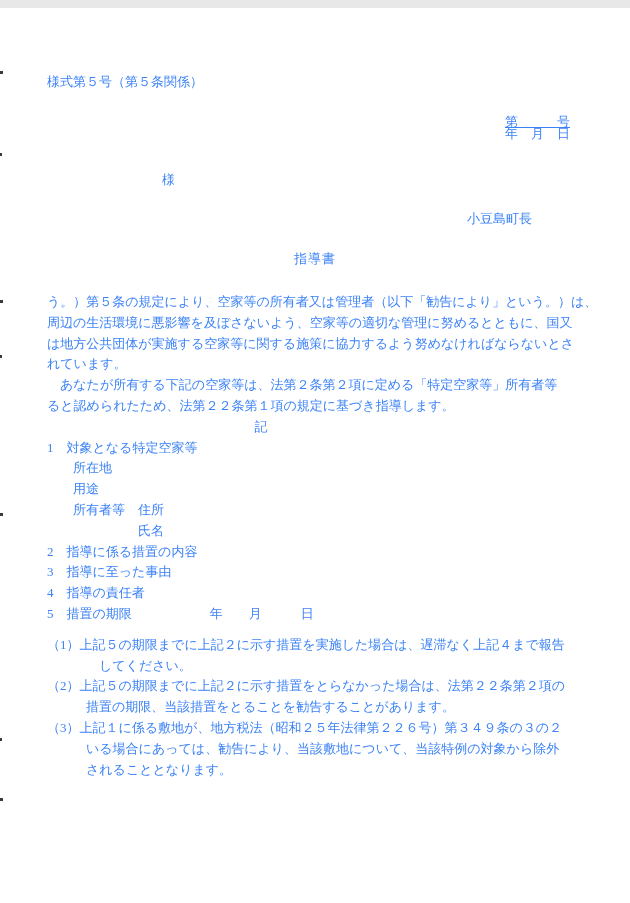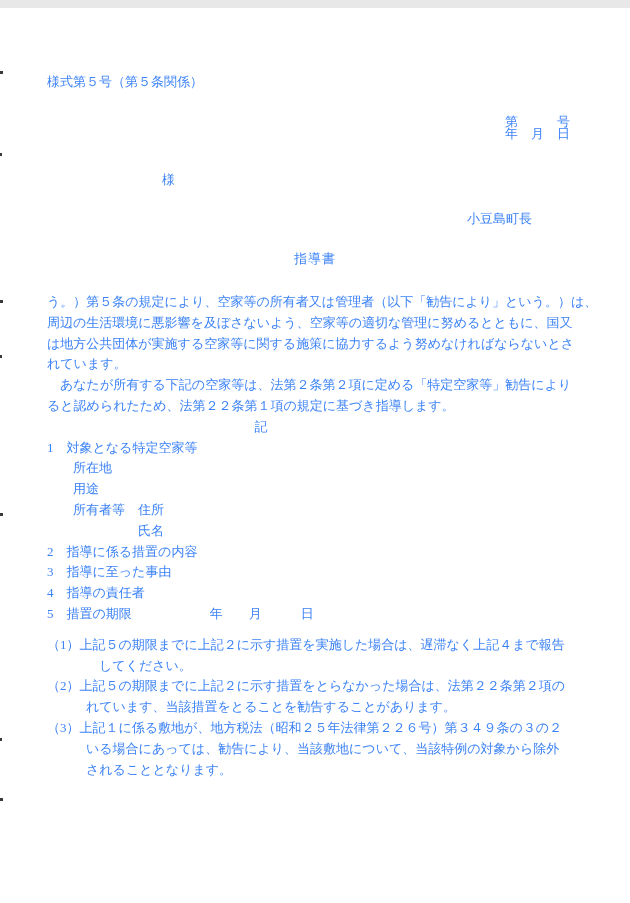--- a/index.html
+++ b/index.html
@@ -13,21 +13,21 @@
     height:903px;
     margin:8px auto;
     background:#ffffff;
     color:#3b82f6;
     font-size:13px;
     line-height:20.8px;
     overflow:hidden;
   }
   .abs{position:absolute;white-space:pre;}
   .form-number{left:47px;top:64px;}
-  .doc-number{left:505px;top:104px;}
+  .doc-number{left:505px;top:104px;text-decoration:underline;}
   .date-line{left:505px;top:116px;}
   .addressee{left:162px;top:162px;}
   .issuer{left:467px;top:201px;}
   .doc-title{left:0;top:241px;width:630px;text-align:center;letter-spacing:1px;}
   .body-col{
     position:absolute;
     left:47px;
     top:284px;
     width:540px;
   }
@@ -51,21 +51,21 @@
   <div class="body-col">
 
     <div>
       <div class="line">う。）第５条の規定により、空家等の所有者又は管理者（以下「勧告により」という。）は、</div>
       <div class="line">周辺の生活環境に悪影響を及ぼさないよう、空家等の適切な管理に努めるとともに、国又</div>
       <div class="line">は地方公共団体が実施する空家等に関する施策に協力するよう努めなければならないとさ</div>
       <div class="line">れています。</div>
     </div>
 
     <div>
-      <div class="line">　あなたが所有する下記の空家等は、法第２条第２項に定める「特定空家等」勧告により</div>
+      <div class="line">　あなたが所有する下記の空家等は、法第２条第２項に定める「特定空家等」所有者等</div>
       <div class="line">ると認められたため、法第２２条第１項の規定に基づき指導します。</div>
     </div>
 
     <div class="line ki">記</div>
 
     <div>
       <div class="line">1　対象となる特定空家等</div>
       <div class="line">　　所在地</div>
       <div class="line">　　用途</div>
       <div class="line">　　所有者等　住所</div>
@@ -73,21 +73,21 @@
       <div class="line">2　指導に係る措置の内容</div>
       <div class="line">3　指導に至った事由</div>
       <div class="line">4　指導の責任者</div>
       <div class="line">5　措置の期限　　　　　　年　　月　　　日</div>
     </div>
 
     <div class="notes">
       <div class="line">（1）上記５の期限までに上記２に示す措置を実施した場合は、遅滞なく上記４まで報告</div>
       <div class="line">　　　　してください。</div>
       <div class="line">（2）上記５の期限までに上記２に示す措置をとらなかった場合は、法第２２条第２項の</div>
-      <div class="line">　　　れています、当該措置をとることを勧告することがあります。</div>
+      <div class="line">　　　措置の期限、当該措置をとることを勧告することがあります。</div>
       <div class="line">（3）上記１に係る敷地が、地方税法（昭和２５年法律第２２６号）第３４９条の３の２</div>
       <div class="line">　　　いる場合にあっては、勧告により、当該敷地について、当該特例の対象から除外</div>
       <div class="line">　　　されることとなります。</div>
     </div>
 
   </div>
 
   <div class="speck" style="left:0;top:63px;width:3px;height:3px;"></div>
   <div class="speck" style="left:0;top:145px;width:2px;height:3px;"></div>
   <div class="speck" style="left:0;top:292px;width:3px;height:3px;"></div>

